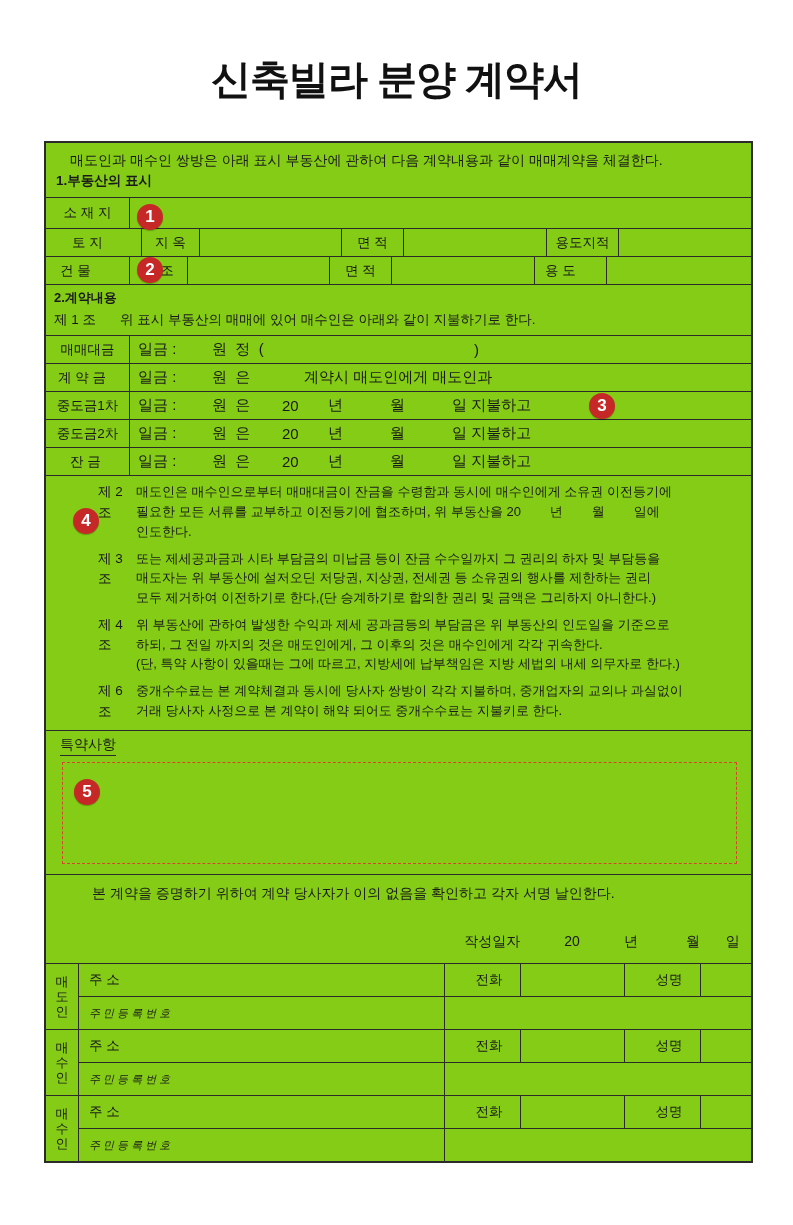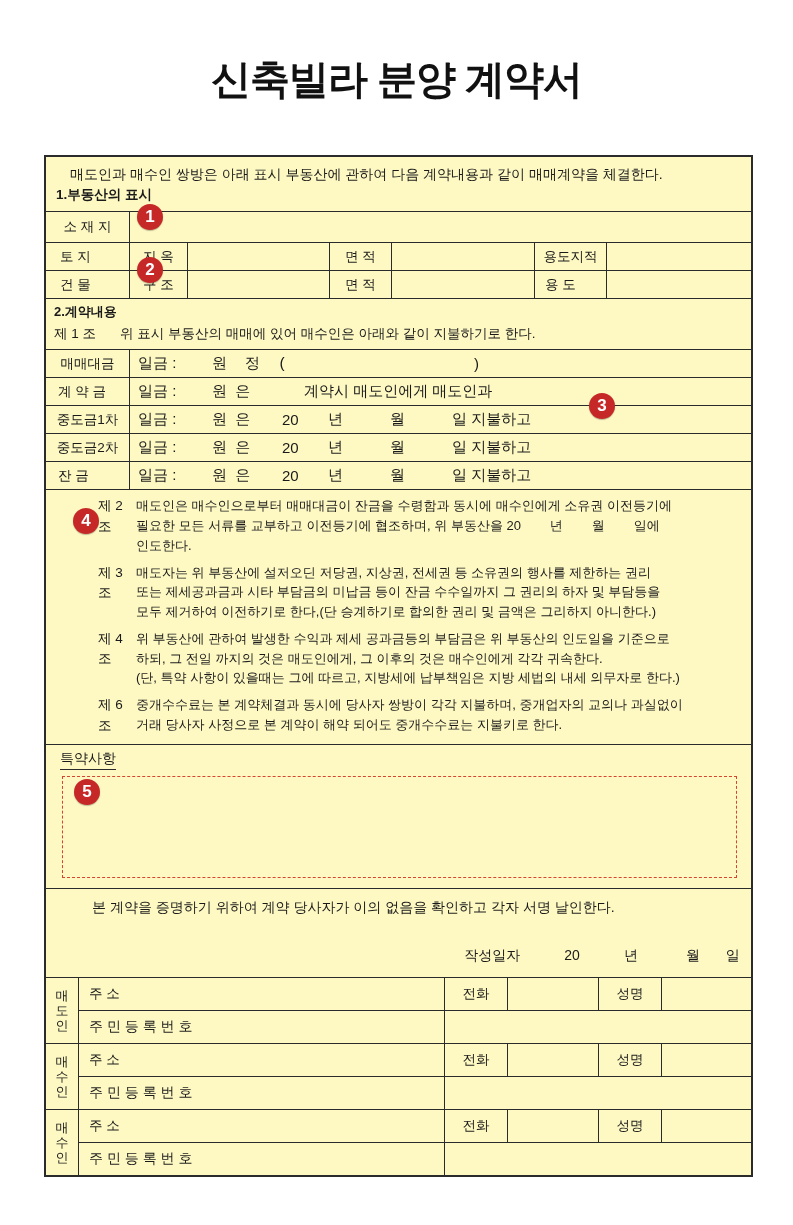--- a/index.html
+++ b/index.html
@@ -26,25 +26,25 @@
     font-size: 40px;
     font-weight: bold;
     letter-spacing: -1px;
     color: #111111;
   }
 
   
   .sheet {
     position: absolute;
     left: 44px;
-    top: 155px;
+    top: 141px;
     width: 709px;
     border: 2px solid #2b2b2b;
     box-sizing: border-box;
-    background: #fef9c3;
+    background: #84cc16;
   }
 
   
   .row {
     display: flex;
     width: 100%;
     box-sizing: border-box;
   }
   .cell {
     box-sizing: border-box;
@@ -190,21 +190,21 @@
     border-right: 1.6px solid #2b2b2b;
     font-size: 13px;
     display: flex;
     flex-direction: column;
     align-items: center;
     justify-content: center;
     line-height: 1.18;
     padding: 2px 0;
   }
   .party-main { flex: 1; }
-  .p-row { display: flex; }
+  .p-row { display: flex; gap: 13px; }
   .p-row.top { border-bottom: 1.6px solid #2b2b2b; }
   .p-addr {
     flex: 0 0 366px;
     border-right: 1.6px solid #2b2b2b;
     font-size: 13.5px;
     min-height: 32px;
     display: flex;
     align-items: center;
     padding-left: 10px;
     box-sizing: border-box;
@@ -222,25 +222,26 @@
   .p-name-lbl {
     flex: 0 0 62px;
     border-right: 1.6px solid #2b2b2b;
     font-size: 13.5px;
     display: flex; align-items: center; justify-content: center;
   }
   .p-name-val { flex: 1; }
   .p-rrn-lbl {
     flex: 0 0 366px;
     border-right: 1.6px solid #2b2b2b;
-    font-size: 14px;
+    font-size: 11px;
     min-height: 32px;
     display: flex; align-items: center;
     padding-left: 10px;
     box-sizing: border-box;
+    font-style: italic;
   }
   .p-rrn-val { flex: 1; }
 
   
   .badge {
     position: absolute;
     width: 26px;
     height: 26px;
     border-radius: 50%;
     background: #c62828;
@@ -270,21 +271,21 @@
     <div class="intro-line1">매도인과 매수인 쌍방은 아래 표시 부동산에 관하여 다음 계약내용과 같이 매매계약을 체결한다.</div>
     <div class="intro-line2">1.부동산의 표시</div>
   </div>
 
   <div class="row addr-row bb">
     <div class="cell br" style="flex:0 0 84px;justify-content:center;">소 재 지</div>
     <div class="cell" style="flex:1;"></div>
   </div>
 
   <div class="row bb">
-    <div class="cell br" style="flex:0 0 84px;padding:0;">
+    <div class="cell br" style="flex:0 0 84px;padding:0;margin-left:12px;">
       <div class="spread">토        지</div>
     </div>
     <div class="cell br lbl-center" style="flex:0 0 58px;">지 옥</div>
     <div class="cell br" style="flex:0 0 142px;"></div>
     <div class="cell br lbl-center" style="flex:0 0 62px;">면  적</div>
     <div class="cell br" style="flex:0 0 143px;"></div>
     <div class="cell br lbl-center" style="flex:0 0 72px;">용도지적</div>
     <div class="cell" style="flex:1;"></div>
   </div>
 
@@ -304,21 +305,21 @@
 
   <div class="c-head">2.계약내용</div>
   <div class="c-head2">
     <span class="ja">제 1 조</span><span>위 표시 부동산의 매매에 있어 매수인은 아래와 같이 지불하기로 한다.</span>
   </div>
 
   <div class="row bb">
     <div class="cell br money-lbl">매매대금</div>
     <div class="cell money-body">
       <span style="width:74px;display:inline-block;">일금 :</span>
-      <span style="width:92px;display:inline-block;font-family:Liberation Mono, monospace;">원  정  (</span>
+      <span style="width:92px;display:inline-block;">원  정  (</span>
       <span style="margin-left:170px;">)</span>
     </div>
   </div>
 
   <div class="row bb">
     <div class="cell br money-lbl" style="padding:0;">
       <div class="spread" style="padding:0 12px;">계 약 금</div>
     </div>
     <div class="cell money-body">
       <span style="width:74px;display:inline-block;">일금 :</span>
@@ -346,21 +347,21 @@
       <span style="width:70px;display:inline-block;">원  은</span>
       <span style="width:46px;display:inline-block;">20</span>
       <span style="width:62px;display:inline-block;">년</span>
       <span style="width:62px;display:inline-block;">월</span>
       <span>일 지불하고</span>
     </div>
   </div>
 
   <div class="row bb">
     <div class="cell br money-lbl" style="padding:0;">
-      <div class="spread" style="padding:0 12px;">잔      금</div>
+      <div class="spread" style="padding:0 12px;margin-left:12px;">잔      금</div>
     </div>
     <div class="cell money-body">
       <span style="width:74px;display:inline-block;">일금 :</span>
       <span style="width:70px;display:inline-block;">원  은</span>
       <span style="width:46px;display:inline-block;">20</span>
       <span style="width:62px;display:inline-block;">년</span>
       <span style="width:62px;display:inline-block;">월</span>
       <span>일 지불하고</span>
     </div>
   </div>
@@ -372,22 +373,22 @@
       <div class="clause-body">
         <div>매도인은 매수인으로부터 매매대금이 잔금을 수령함과 동시에 매수인에게 소유권 이전등기에</div>
         <div>필요한 모든 서류를 교부하고 이전등기에 협조하며, 위 부동산을 20        년        월        일에</div>
         <div>인도한다.</div>
       </div>
     </div>
 
     <div class="clause">
       <div class="clause-no">제 3 조</div>
       <div class="clause-body">
+        <div>또는 제세공과금과 시타 부담금의 미납금 등이 잔금 수수일까지 그 권리의 하자 및 부담등을</div>
         <div>매도자는 위 부동산에 설저오딘 저당권, 지상권, 전세권 등 소유권의 행사를 제한하는 권리</div>
-        <div>또는 제세공과금과 시타 부담금의 미납금 등이 잔금 수수일까지 그 권리의 하자 및 부담등을</div>
         <div>모두 제거하여 이전하기로 한다,(단 승계하기로 합의한 권리 및 금액은 그리하지 아니한다.)</div>
       </div>
     </div>
 
     <div class="clause">
       <div class="clause-no">제 4 조</div>
       <div class="clause-body">
         <div>위 부동산에 관하여 발생한 수익과 제세 공과금등의 부담금은 위 부동산의 인도일을 기준으로</div>
         <div>하되, 그 전일 까지의 것은 매도인에게, 그 이후의 것은 매수인에게 각각 귀속한다.</div>
         <div>(단, 특약 사항이 있을때는 그에 따르고, 지방세에 납부책임은 지방 세법의 내세 의무자로 한다.)</div>

